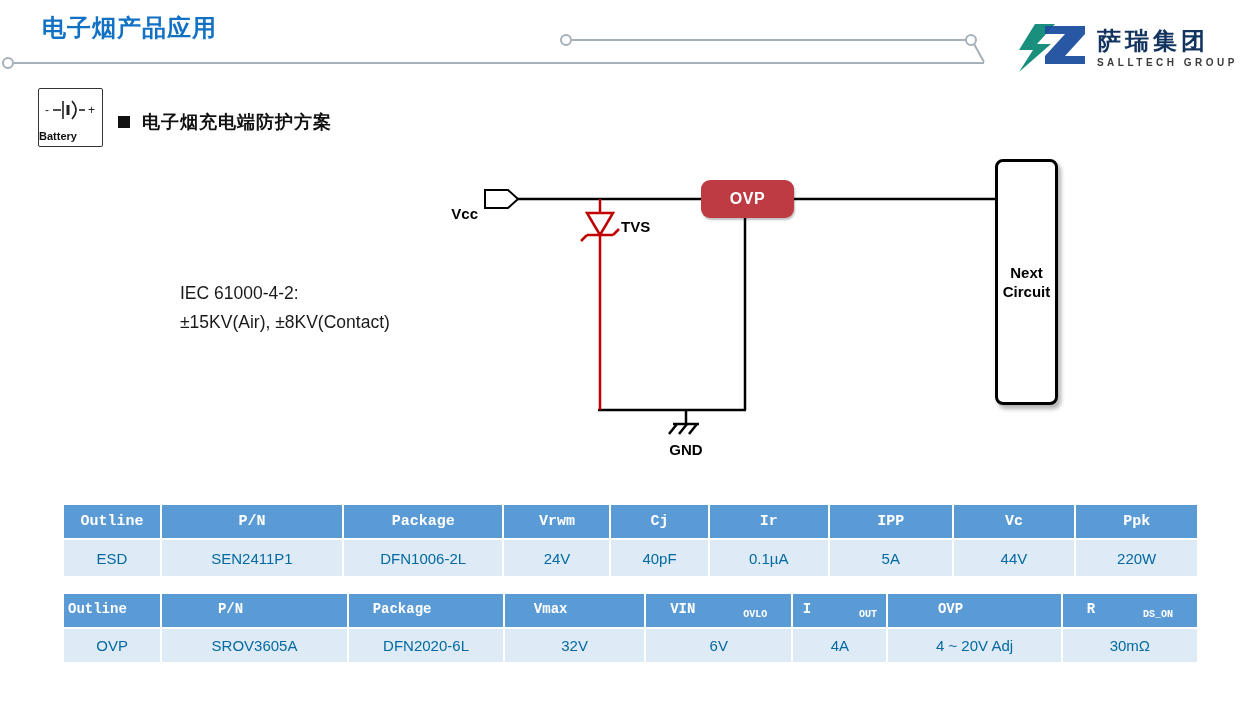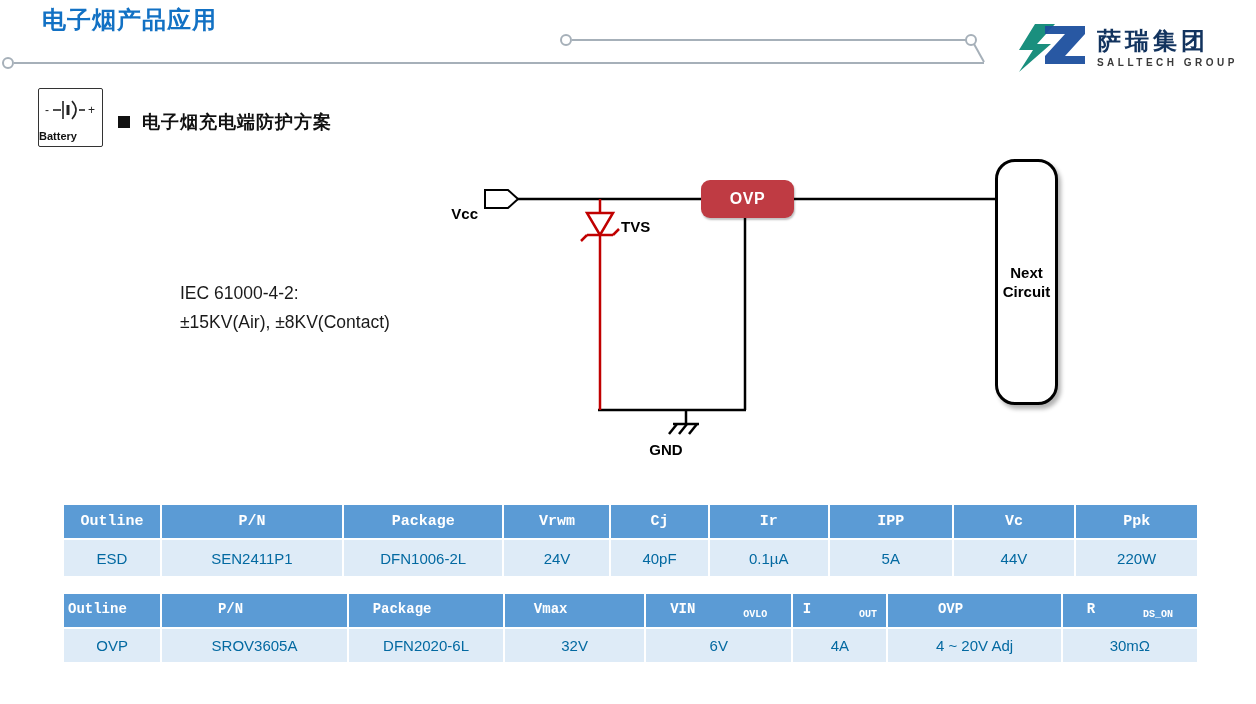--- a/index.html
+++ b/index.html
@@ -3,21 +3,21 @@
 <meta charset="utf-8">
 <style>
   * { margin:0; padding:0; box-sizing:border-box; }
   html,body { width:1256px; height:704px; }
   body { font-family:"Liberation Sans", sans-serif; background:#ffffff; position:relative; overflow:hidden; }
 
   .page { position:absolute; inset:0; width:1256px; height:704px; background:#fff; }
 
   
   .page-title {
-    position:absolute; left:42px; top:4px;
+    position:absolute; left:42px; top:12px;
     font-size:24px; font-weight:bold; color:#1271C4; letter-spacing:1px;
   }
   svg.overlay { position:absolute; left:0; top:0; width:1256px; height:704px; pointer-events:none; }
 
   .logo { position:absolute; right:18px; top:22px; display:flex; align-items:center; gap:10px; }
   .logo-text-name { font-size:24px; font-weight:bold; color:#12335E; letter-spacing:4px; line-height:1.1; }
   .logo-text-sub  { font-size:10px; color:#3a3a3a; letter-spacing:3.5px; margin-top:3px;font-weight:bold; }
 
   
   .battery-box {
@@ -29,31 +29,31 @@
     font-size:11px; font-weight:bold; color:#111;
   }
   .section-heading { position:absolute; left:118px; top:110px; display:flex; align-items:center; gap:12px; }
   .bullet { width:12px; height:12px; background:#111; display:inline-block; }
   .section-heading-text { font-size:18px; font-weight:bold; color:#111; letter-spacing:1px; }
 
   
   .lbl { position:absolute; font-size:15px; font-weight:bold; color:#000; }
   .lbl-vcc { left:436px; top:205px; width:42px; text-align:right; }
   .lbl-tvs { left:621px; top:218px; }
-  .lbl-gnd { left:640px; top:441px; width:52px; text-align:center; }
+  .lbl-gnd { left:660px; top:441px; width:52px; text-align:center; }
 
   .ovp-chip {
     position:absolute; left:701px; top:180px; width:93px; height:38px;
     background:#BF3B43; border-radius:9px; color:#fff; font-weight:bold; font-size:16px;
     display:flex; align-items:center; justify-content:center; letter-spacing:0.5px;
     box-shadow:1px 2px 2px rgba(0,0,0,0.25);
   }
   .next-circuit {
     position:absolute; left:995px; top:159px; width:63px; height:246px;
-    background:#fff; border:3px solid #000; border-radius:20px;
+    background:#fff; border:3px solid #000; border-radius:8px;
     display:flex; flex-direction:column; align-items:center; justify-content:center;
     font-size:15px; font-weight:bold; color:#000; line-height:1.3; text-align:center;
     box-shadow:3px 4px 4px rgba(0,0,0,0.3);
   }
   .iec-note { position:absolute; left:180px; top:283px; font-size:17.5px; color:#1a1a1a; }
   .iec-note div { margin-bottom:8px; }
 
   
   .tbl { position:absolute; left:62px; width:1137px; }
   .tbl1 { top:503px; }

